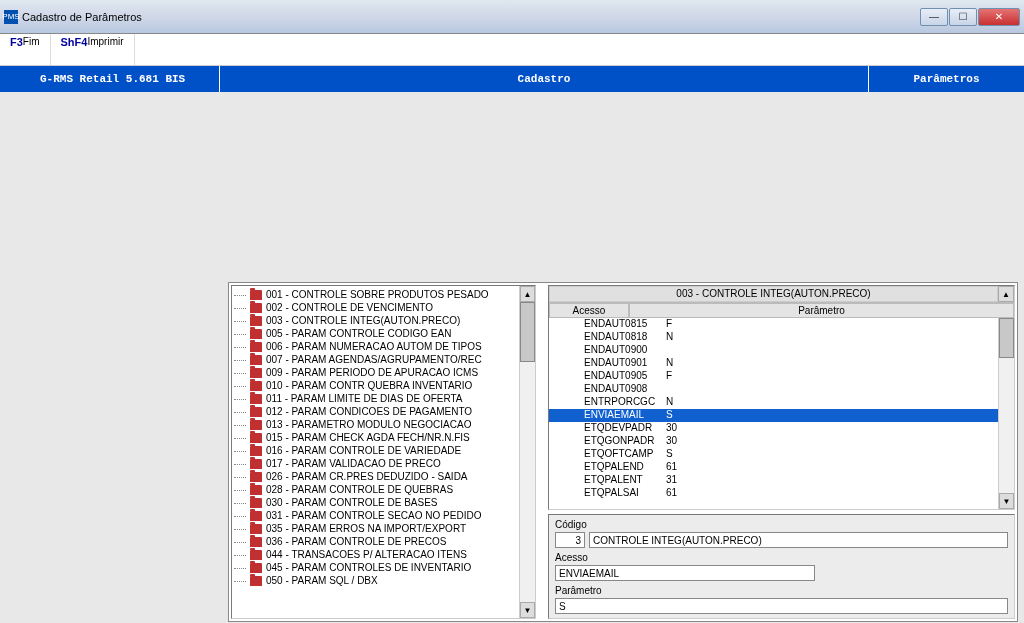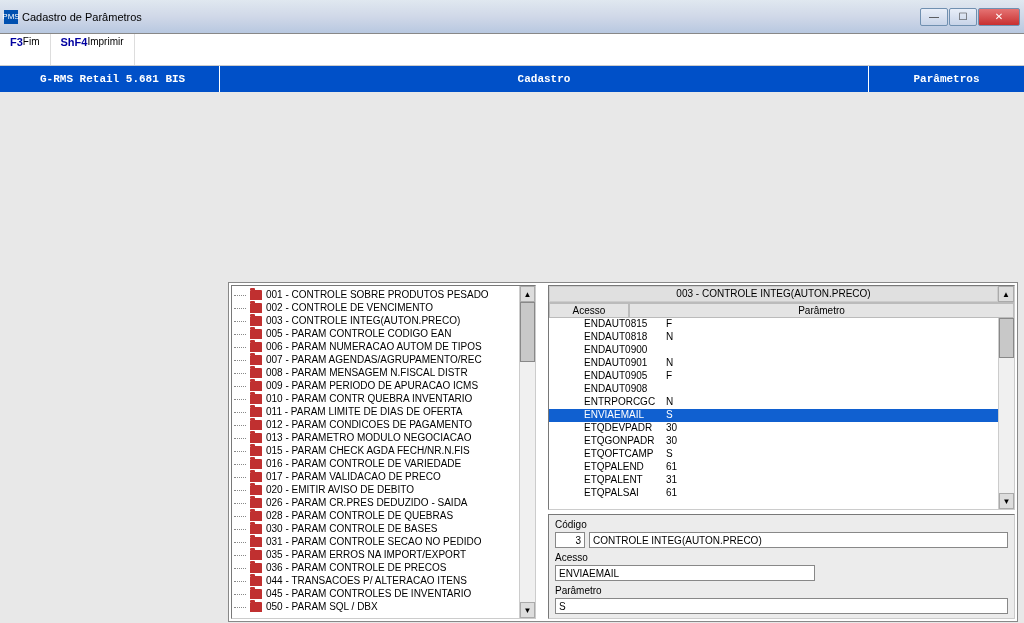--- a/index.html
+++ b/index.html
@@ -287,24 +287,20 @@
           <div class="tree-row">
             <span class="folder-icon"></span>
             <span>006 - PARAM NUMERACAO AUTOM DE TIPOS</span>
           </div>
           <div class="tree-row">
             <span class="folder-icon"></span>
             <span>007 - PARAM AGENDAS/AGRUPAMENTO/REC</span>
           </div>
           <div class="tree-row">
             <span class="folder-icon"></span>
-            <span>008 - PARAM MENSAGEM N.FISCAL DISTR</span>
-          </div>
-          <div class="tree-row">
-            <span class="folder-icon"></span>
             <span>009 - PARAM PERIODO DE APURACAO ICMS</span>
           </div>
           <div class="tree-row">
             <span class="folder-icon"></span>
             <span>010 - PARAM CONTR QUEBRA INVENTARIO</span>
           </div>
           <div class="tree-row">
             <span class="folder-icon"></span>
             <span>011 - PARAM LIMITE DE DIAS DE OFERTA</span>
           </div>
@@ -320,24 +316,20 @@
             <span class="folder-icon"></span>
             <span>015 - PARAM CHECK AGDA FECH/NR.N.FIS</span>
           </div>
           <div class="tree-row">
             <span class="folder-icon"></span>
             <span>016 - PARAM CONTROLE DE VARIEDADE</span>
           </div>
           <div class="tree-row">
             <span class="folder-icon"></span>
             <span>017 - PARAM VALIDACAO DE PRECO</span>
-          </div>
-          <div class="tree-row">
-            <span class="folder-icon"></span>
-            <span>020 - EMITIR AVISO DE DEBITO</span>
           </div>
           <div class="tree-row">
             <span class="folder-icon"></span>
             <span>026 - PARAM CR.PRES DEDUZIDO - SAIDA</span>
           </div>
           <div class="tree-row">
             <span class="folder-icon"></span>
             <span>028 - PARAM CONTROLE DE QUEBRAS</span>
           </div>
           <div class="tree-row">

